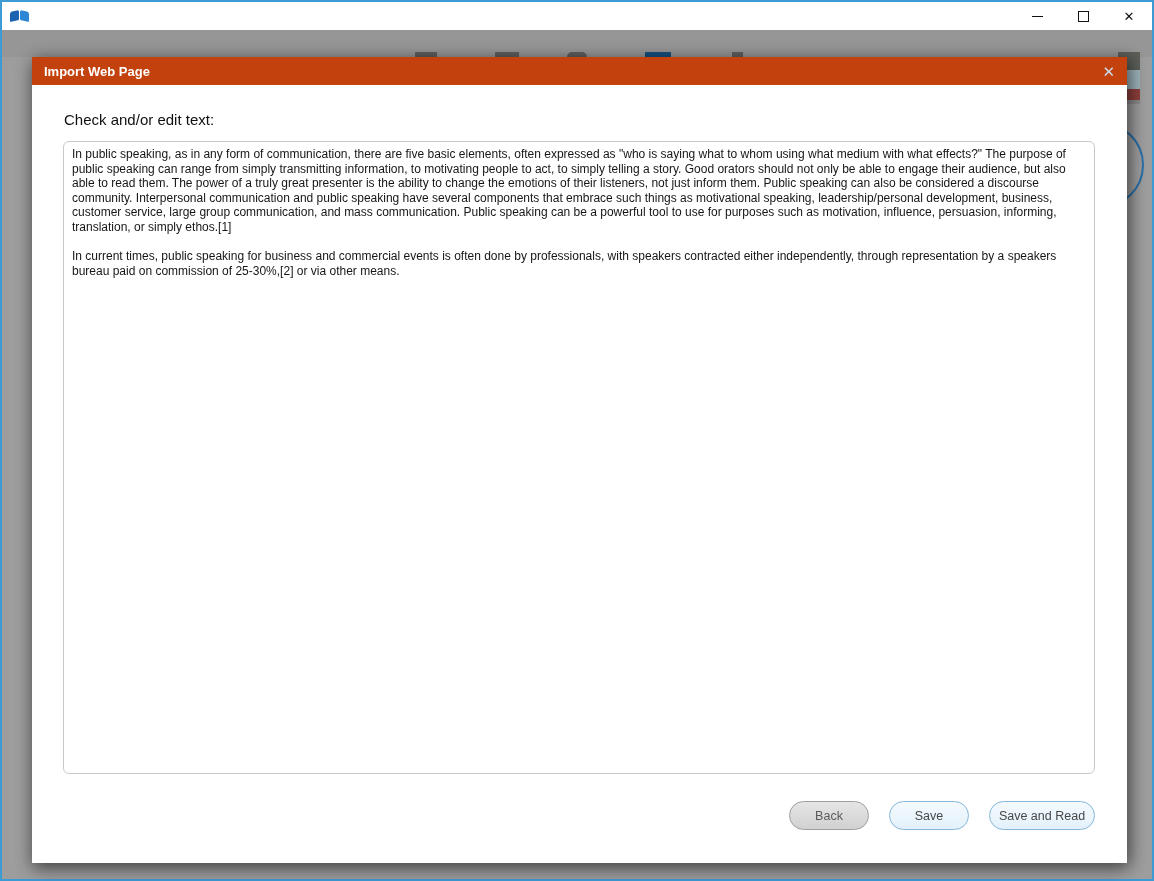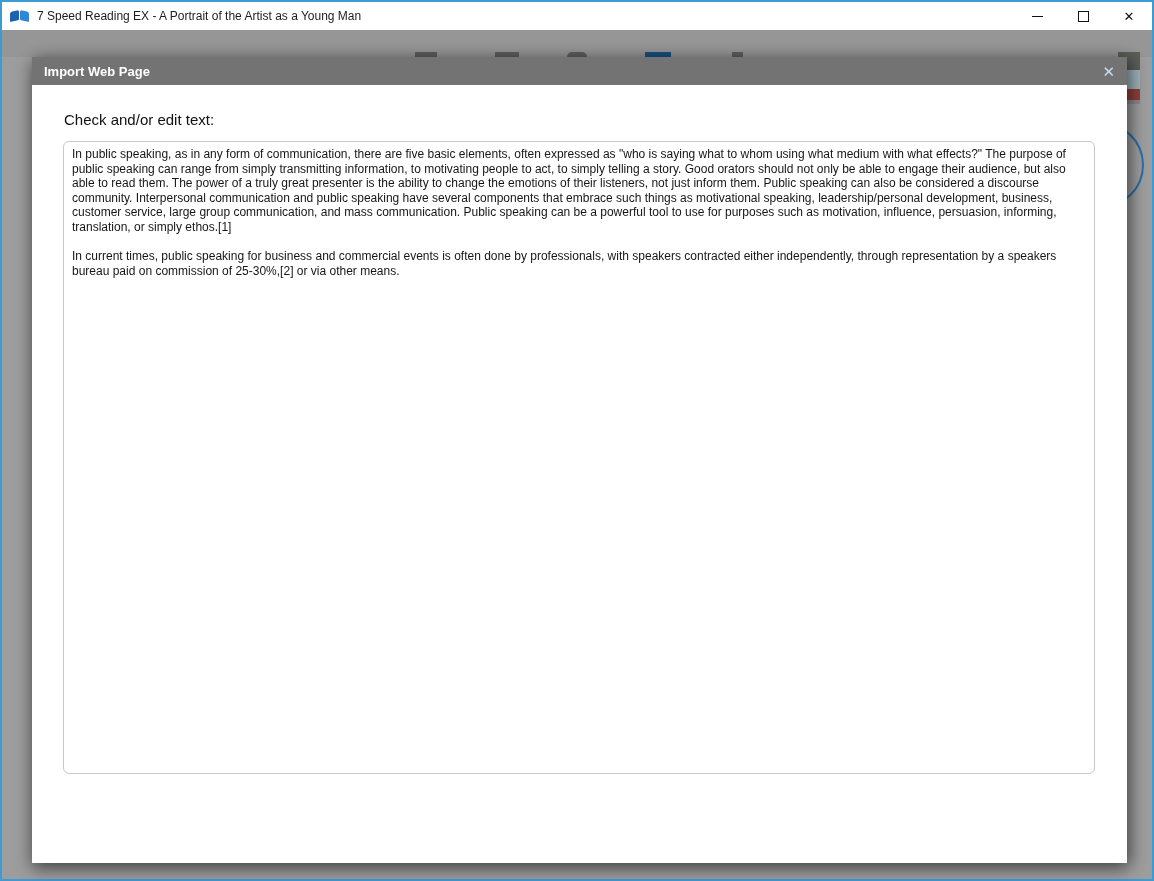--- a/index.html
+++ b/index.html
@@ -43,21 +43,21 @@
   .bg-circle {
     position:absolute; left:1056px; top:120px; width:86px; height:86px; z-index:2;
     border:2px solid #2a6ea6; border-radius:50%; box-sizing:border-box;
   }
   
   .dialog {
     position:absolute; left:30px; top:55px; width:1095px; height:806px;
     background:#ffffff; z-index:5; box-shadow:0 6px 16px rgba(0,0,0,.45), 5px 0 14px rgba(0,0,0,.25);
   }
   .dialog-header {
-    height:28px; background:#737373; display:flex; align-items:center; padding:0 12px;
+    height:28px; background:#c2410c; display:flex; align-items:center; padding:0 12px;
   }
   .dialog-title { color:#ffffff; font-size:13px; font-weight:bold; }
   .dialog-close { margin-left:auto; color:#c9def0; font-size:15px; line-height:1; cursor:pointer; }
   .dialog-label { position:absolute; left:32px; top:54px; font-size:15px; color:#111; }
   .edit-area {
     position:absolute; left:31px; top:84px; width:1032px; height:633px; box-sizing:border-box;
     border:1px solid #c9c9c9; border-radius:6px; padding:5px 8px;
     font-family:"Liberation Sans", sans-serif; font-size:12px; line-height:14.6px;
     color:#161616; background:#fff; resize:none; outline:none; overflow:hidden;
   }
@@ -73,21 +73,20 @@
 </head>
 <body>
 
 <div class="window">
 
   <div class="titlebar">
     <div class="app-icon">
       <div class="page-l"></div>
       <div class="page-r"></div>
     </div>
-    <span class="title-text">7 Speed Reading EX - A Portrait of the Artist as a Young Man</span>
     <div class="win-controls">
       <div class="win-btn">
         <span class="min-glyph"></span>
       </div>
       <div class="win-btn">
         <span class="max-glyph"></span>
       </div>
       <div class="win-btn">
         <span class="close-glyph">✕</span>
       </div>
@@ -105,15 +104,20 @@
 
   <div class="dialog">
     <div class="dialog-header">
       <span class="dialog-title">Import Web Page</span>
       <span class="dialog-close">✕</span>
     </div>
     <div class="dialog-label">Check and/or edit text:</div>
     <textarea class="edit-area" spellcheck="false" style="">In public speaking, as in any form of communication, there are five basic elements, often expressed as "who is saying what to whom using what medium with what effects?" The purpose of public speaking can range from simply transmitting information, to motivating people to act, to simply telling a story. Good orators should not only be able to engage their audience, but also able to read them. The power of a truly great presenter is the ability to change the emotions of their listeners, not just inform them. Public speaking can also be considered a discourse community. Interpersonal communication and public speaking have several components that embrace such things as motivational speaking, leadership/personal development, business, customer service, large group communication, and mass communication. Public speaking can be a powerful tool to use for purposes such as motivation, influence, persuasion, informing, translation, or simply ethos.[1]
 
 In current times, public speaking for business and commercial events is often done by professionals, with speakers contracted either independently, through representation by a speakers bureau paid on commission of 25-30%,[2] or via other means.</textarea>
+    <div class="btn-row">
+      <div class="btn btn-back">Back</div>
+      <div class="btn btn-save">Save</div>
+      <div class="btn btn-save-read">Save and Read</div>
+    </div>
   </div>
 
 </div>
 
 </body></html>

